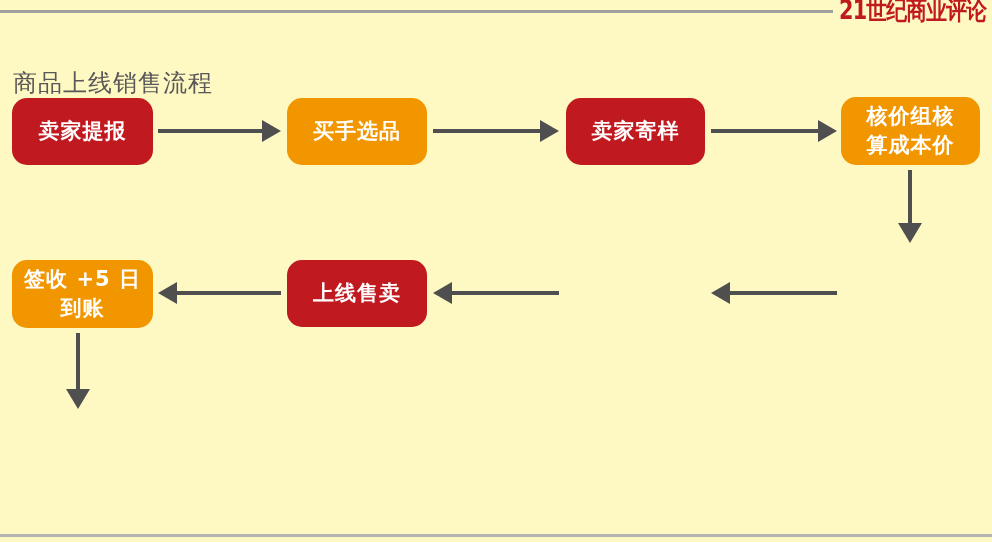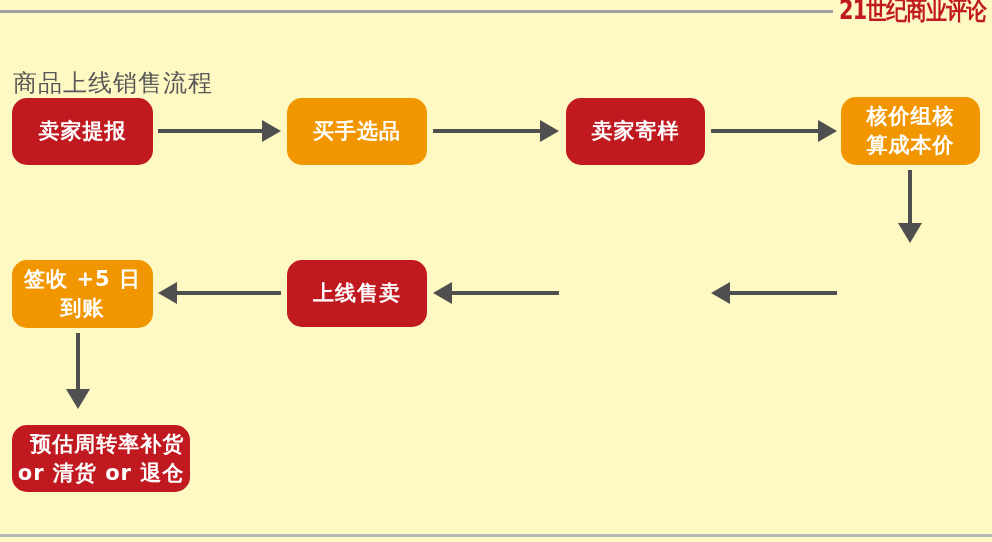--- a/index.html
+++ b/index.html
@@ -45,22 +45,20 @@
   <div class="box red" style="left:12px;top:98px;width:141px;height:67px">卖家提报</div>
   <div class="box orange" style="left:287px;top:98px;width:140px;height:67px">买手选品</div>
   <div class="box red" style="left:566px;top:98px;width:139px;height:67px">卖家寄样</div>
   <div class="box orange" style="left:841px;top:97px;width:139px;height:68px">核价组核
 算成本价</div>
 
   <div class="box red" style="left:287px;top:260px;width:140px;height:67px">上线售卖</div>
   <div class="box orange" style="left:12px;top:260px;width:141px;height:68px">签收 +5 日
 到账</div>
 
-  <div class="box red" style="left:12px;top:425px;width:178px;height:67px">预估周转率补货
-or 清货 or 退仓</div>
 
   <div class="arrow arrow-h" style="left:158px;top:120px;width:123px">
     <div class="shaft-h"></div>
       <div class="head-right"></div>
   </div>
   <div class="arrow arrow-h" style="left:433px;top:120px;width:126px">
     <div class="shaft-h"></div>
       <div class="head-right"></div>
   </div>
   <div class="arrow arrow-h" style="left:711px;top:120px;width:126px">

